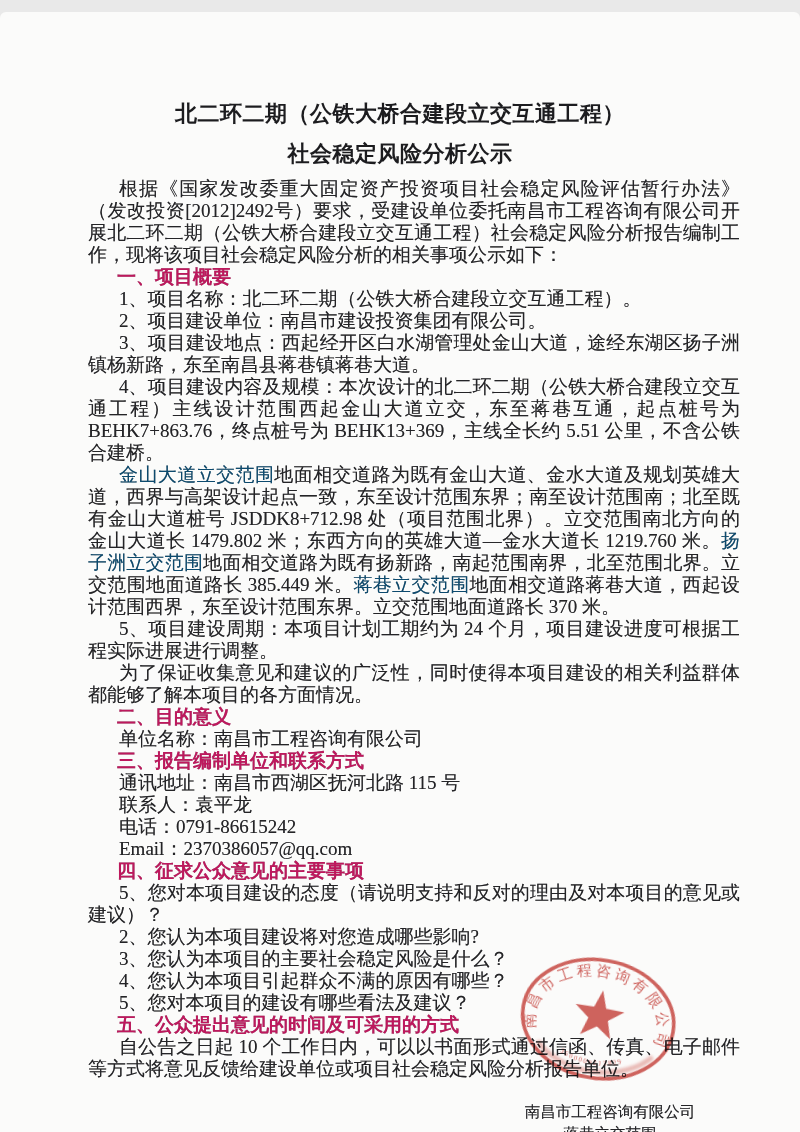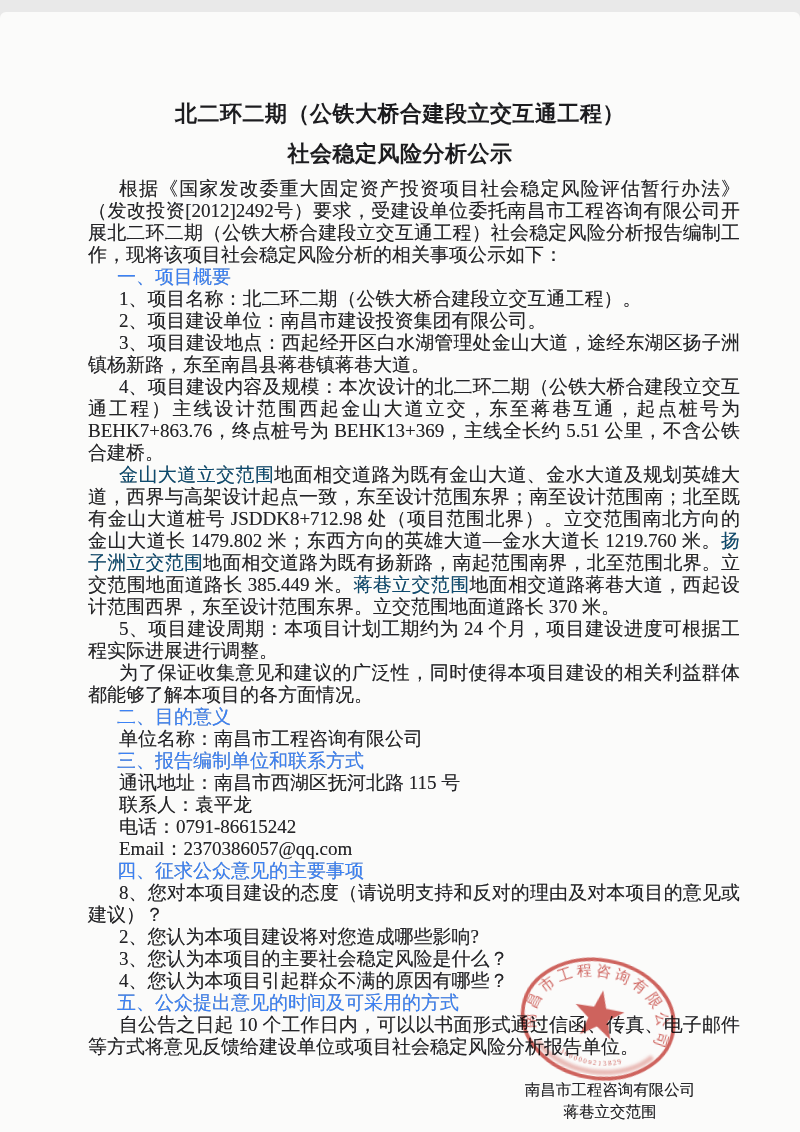--- a/index.html
+++ b/index.html
@@ -26,21 +26,21 @@
   }
   .title-line { display:block; }
   .para {
     margin:0;
     font-size:19px;
     line-height:22px;
     text-align:justify;
     text-shadow:0 0 0.5px rgba(30,30,34,0.45);
   }
   .indent { text-indent:31px; }
-  .heading { font-weight:normal; text-indent:29px; color:#3b82f6; }
+  .heading { font-weight:bold; text-indent:29px; color:#be185d; }
   .bold-run { font-weight:normal; color:#0c4a6e; }
   .signature {
     width:184px;
     margin:21px 38px 0 auto;
     text-align:center;
     font-size:15.5px;
     line-height:22px;
     text-shadow:0 0 0.5px rgba(30,30,34,0.45);
   }
   .seal {
@@ -89,24 +89,25 @@
   <p class="para heading">二、目的意义</p>
 
   <p class="para indent">单位名称：南昌市工程咨询有限公司</p>
   <p class="para heading">三、报告编制单位和联系方式</p>
   <p class="para indent">通讯地址：南昌市西湖区抚河北路 115 号</p>
   <p class="para indent">联系人：袁平龙</p>
   <p class="para indent">电话：0791-86615242</p>
   <p class="para indent">Email：2370386057@qq.com</p>
 
   <p class="para heading">四、征求公众意见的主要事项</p>
-  <p class="para indent">8、您对本项目建设的态度（请说明支持和反对的理由及对本项目的意见或建议）？</p>
+  <p class="para indent">5、您对本项目建设的态度（请说明支持和反对的理由及对本项目的意见或建议）？</p>
   <p class="para indent">2、您认为本项目建设将对您造成哪些影响?</p>
   <p class="para indent">3、您认为本项目的主要社会稳定风险是什么？</p>
   <p class="para indent">4、您认为本项目引起群众不满的原因有哪些？</p>
+  <p class="para indent">5、您对本项目的建设有哪些看法及建议？</p>
 
   <p class="para heading">五、公众提出意见的时间及可采用的方式</p>
   <p class="para indent">自公告之日起 10 个工作日内，可以以书面形式通过信函、传真、电子邮件等方式将意见反馈给建设单位或项目社会稳定风险分析报告单位。</p>
 
   <div class="signature">
     <div>南昌市工程咨询有限公司</div>
     <div>蒋巷立交范围</div>
   </div>
 
   <svg class="seal" viewBox="0 0 164 130" xmlns="http://www.w3.org/2000/svg">

